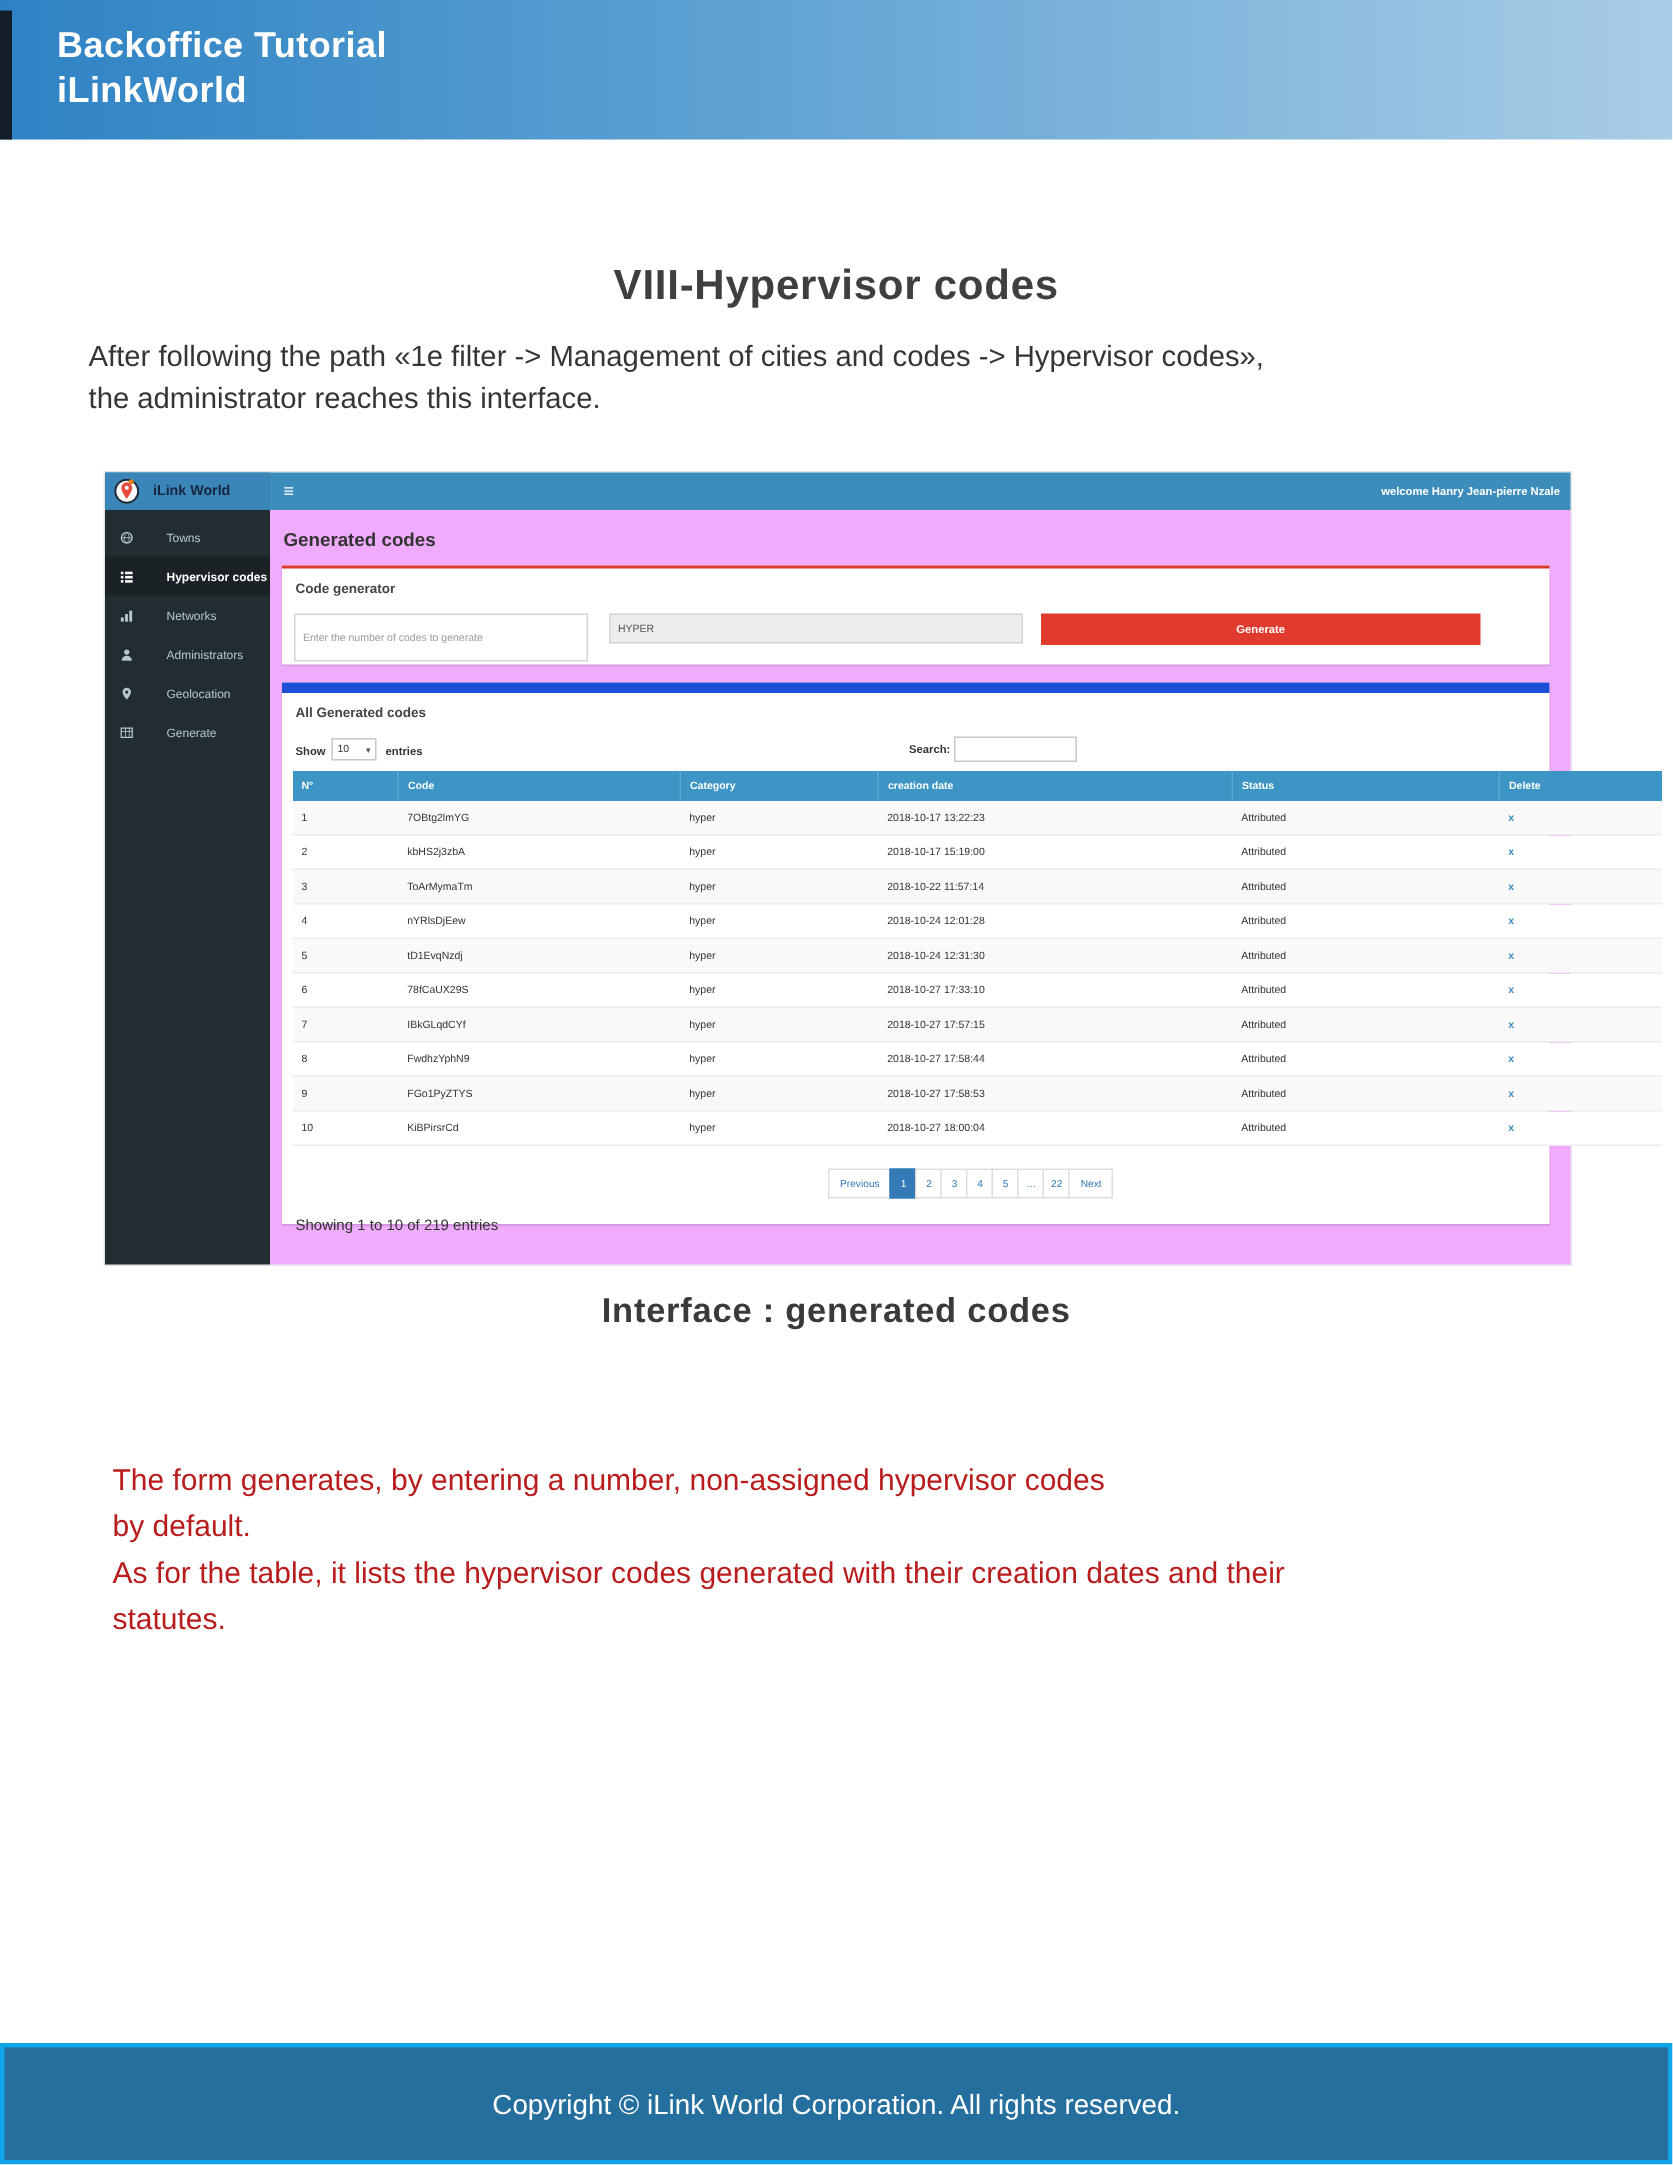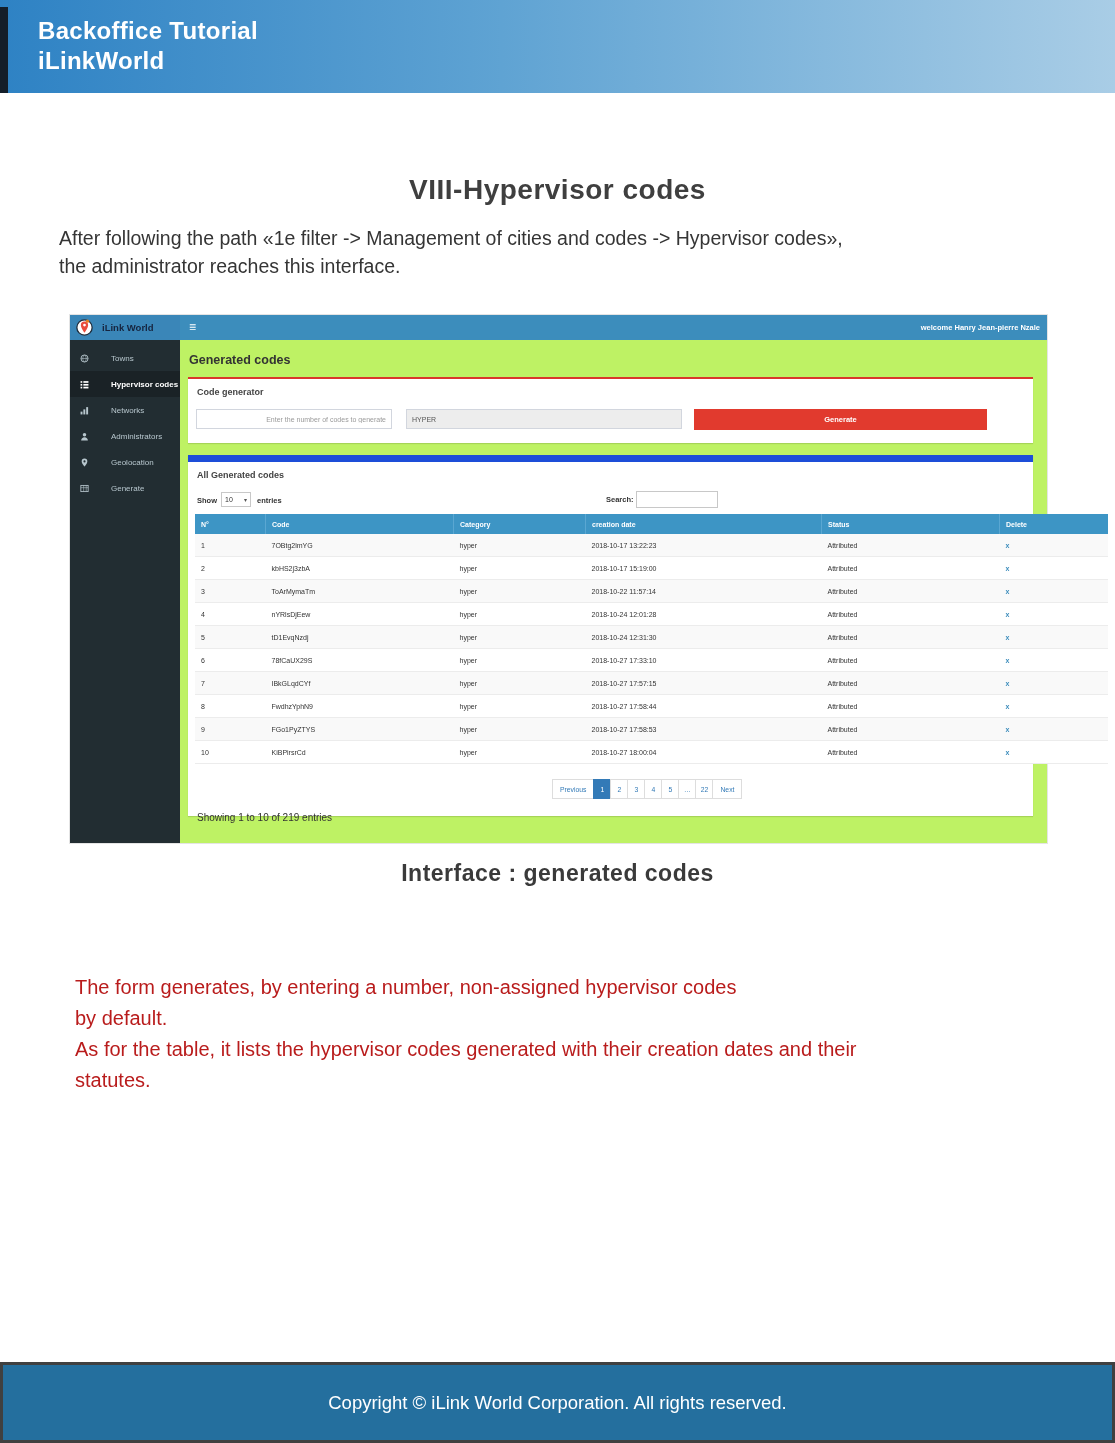--- a/index.html
+++ b/index.html
@@ -16,21 +16,21 @@
   
   .doc-title{position:absolute;top:174px;left:0;width:100%;text-align:center;
     font-size:28px;font-weight:bold;color:#3f3f3f;letter-spacing:.5px;}
   .doc-intro{position:absolute;left:59px;top:224px;width:1000px;font-size:19.5px;
     line-height:28px;color:#353535;white-space:pre-line;}
   .caption{position:absolute;top:860px;left:0;width:100%;text-align:center;
     font-size:23px;font-weight:bold;color:#3a3a3a;letter-spacing:.5px;}
   .doc-body{position:absolute;left:75px;top:972px;width:970px;font-size:20px;
     line-height:31px;color:#b91c1c;white-space:pre-line;}
   .doc-footer{position:absolute;left:0;right:0;bottom:0;height:81px;background:#246f9e;
-    border:3px solid #404040;box-sizing:border-box;display:flex;align-items:center;
+    border:3px solid #0ea5e9;box-sizing:border-box;display:flex;align-items:center;
     justify-content:center;color:#fff;font-size:18.5px;}
 
   
   .shot{position:absolute;left:70px;top:315px;width:977px;height:528px;background:#ecf0f5;
     box-shadow:0 0 0 1px #e4e4e4;}
   .shot-navbar{position:absolute;top:0;left:0;right:0;height:25px;background:#3c8dbc;
     display:flex;align-items:center;}
   .shot-logo{width:110px;height:25px;background:#3a86b8;display:flex;align-items:center;flex:none;}
   .logo-mark{display:inline-flex;margin-left:6px;}
   .brand{font-size:9.5px;font-weight:bold;color:#16243e;margin-left:9px;white-space:nowrap;}
@@ -39,32 +39,32 @@
   .welcome{margin-left:auto;margin-right:7px;color:#fff;font-size:7.5px;font-weight:bold;}
 
   .shot-sidebar{position:absolute;top:25px;left:0;width:110px;bottom:0;background:#222d32;
     padding-top:5px;box-sizing:border-box;}
   .side-item{display:flex;align-items:center;gap:22px;height:26px;padding-left:10px;
     color:#b8c7ce;font-size:8px;cursor:pointer;}
   .side-item.active{background:#1a2226;color:#fff;font-weight:bold;}
   .side-icon{display:inline-flex;width:9px;height:9px;align-items:center;}
   .side-icon svg{width:9px;height:9px;}
 
-  .shot-main{position:absolute;top:25px;left:110px;right:0;bottom:0;background:#bef264;padding-left:16px;}
+  .shot-main{position:absolute;top:25px;left:110px;right:0;bottom:0;background:#f0abfc;padding-left:16px;}
   .page-heading{position:absolute;top:13px;left:9px;font-size:12.5px;font-weight:bold;color:#333;}
 
   .panel{position:absolute;left:8px;width:845px;background:#fff;
     box-shadow:0 1px 1px rgba(0,0,0,.12);box-sizing:border-box;}
   .panel1{top:37px;height:66px;border-top:2px solid #d9382b;}
   .panel2{top:115px;height:361px;border-top:7px solid #1d4ed8;}
   .panel-title{position:absolute;top:8px;left:9px;font-size:9px;font-weight:bold;color:#444;}
 
-  .gen-count{position:absolute;top:30px;left:8px;width:196px;height:20px;border:1px solid #d2d6de;
+  .gen-count{position:absolute;top:30px;left:8px;width:196px;height:32px;border:1px solid #d2d6de;
     font-size:7px;padding:0 5px;box-sizing:border-box;color:#555;background:#fff;
-    font-family:"Liberation Sans",sans-serif;text-align:right;}
+    font-family:"Liberation Sans",sans-serif;}
   .gen-count::placeholder{color:#9a9a9a;}
   .gen-cat{position:absolute;top:30px;left:218px;width:276px;height:20px;border:1px solid #d2d6de;
     background:#ededed;font-size:7px;padding:0 5px;box-sizing:border-box;color:#555;
     font-family:"Liberation Sans",sans-serif;}
   .gen-btn{position:absolute;top:30px;left:506px;width:293px;height:21px;background:#e13a2e;
     color:#fff;border:none;font-size:7.5px;font-weight:bold;display:flex;align-items:center;
     justify-content:center;cursor:pointer;font-family:"Liberation Sans",sans-serif;}
 
   .show-label{position:absolute;top:34px;left:9px;font-size:7.5px;font-weight:bold;color:#333;}
   .show-select{position:absolute;top:30px;left:33px;width:30px;height:15px;border:1px solid #c8c8c8;

